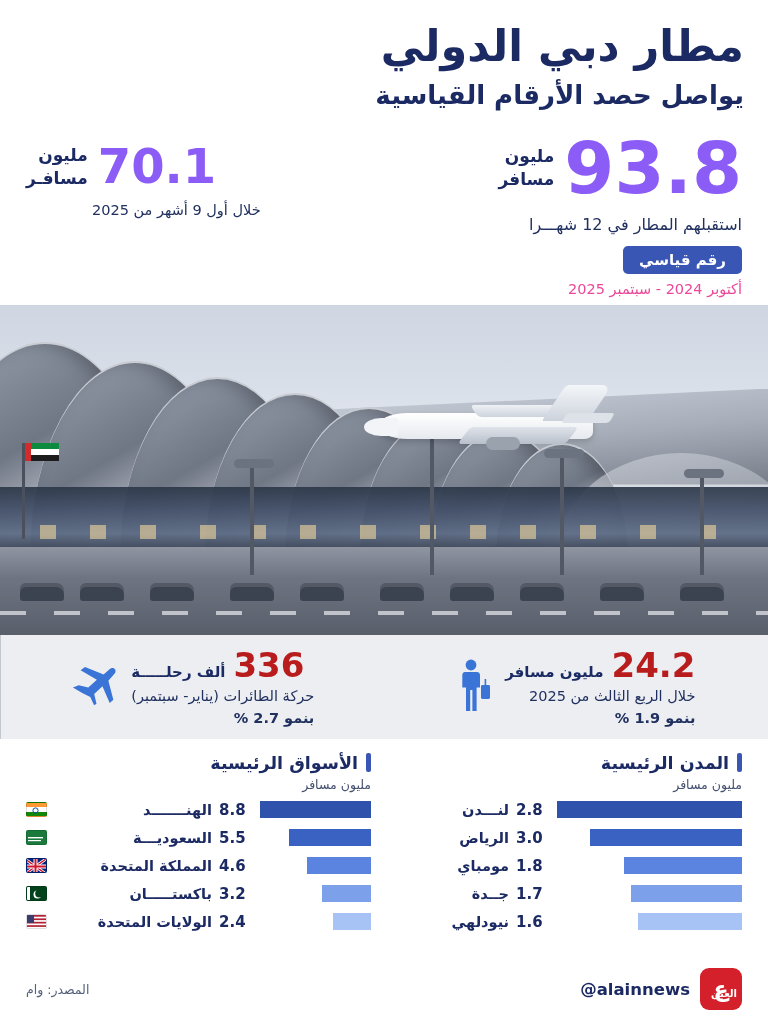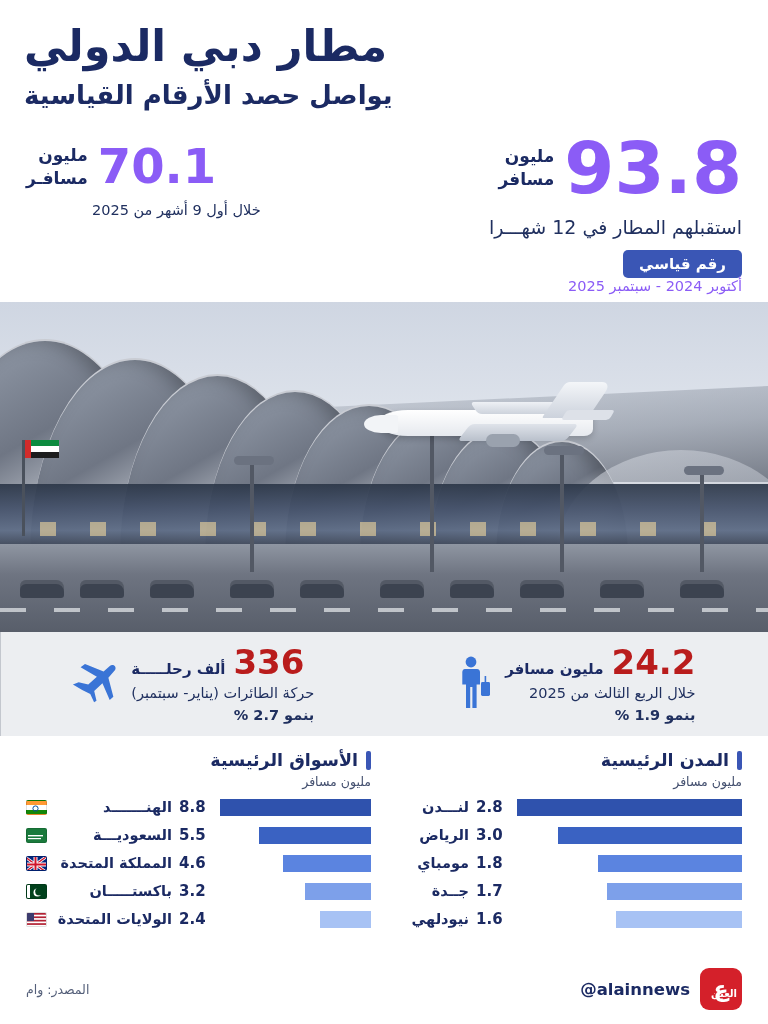--- a/index.html
+++ b/index.html
@@ -5,21 +5,21 @@
   * { box-sizing: border-box; margin: 0; padding: 0; }
   html, body {
     width: 768px; height: 1024px;
     font-family: "DejaVu Sans", "Liberation Sans", sans-serif;
     background: #ffffff;
     overflow: hidden;
   }
   .page { position: relative; width: 768px; height: 1024px; background:#fff; }
 
   
-  .header { padding: 22px 24px 10px; text-align: left; }
+  .header { padding: 22px 24px 10px; text-align: right; }
   .title {
     font-size: 43px; font-weight: bold; color: #1b2a63; line-height: 1.12;
     letter-spacing: -0.5px;
   }
   .subtitle {
     font-size: 26px; font-weight: bold; color: #1b2a63; margin-top: 10px;
   }
 
   
   .topstats {
@@ -32,29 +32,29 @@
   .bignum-row { display: flex; align-items: center; justify-content: flex-start; gap: 10px; }
   .bignum {
     font-size: 72px; font-weight: bold; color: #8b5cf6; line-height: 0.95;
   }
   .bignum.small { font-size: 48px; }
   .unit {
     font-size: 17px; font-weight: bold; color: #1b2a63; line-height: 1.35;
     text-align: right;
   }
   .stat-desc {
-    font-size: 19px; color: #20305f; margin-top: 10px; line-height: 1.5;
+    font-size: 16px; color: #20305f; margin-top: 10px; line-height: 1.5;
     font-weight: normal;
   }
   .badge {
     display: inline-block; background: #3a56b5; color: #fff;
     font-size: 15px; font-weight: bold; padding: 5px 16px; border-radius: 5px;
     margin-top: 9px;
   }
-  .stat-date { font-size: 14.5px; color: #8b5cf6; margin-top: 0; }
+  .stat-date { font-size: 14.5px; color: #ec4899; margin-top: 7px; }
 
   .stat-secondary .bignum-row { justify-content: flex-end; }
   .stat-secondary .stat-desc { text-align: center; font-size: 14.5px; }
 
   
   .photo { position: relative; width: 768px; height: 330px; overflow: hidden; }
   .sky {
     position:absolute; inset:0;
     background: linear-gradient(#cfd6e2 0%, #dfe4ec 38%, #e7e9ef 55%, #aab3c2 100%);
   }
@@ -182,21 +182,21 @@
   .chart-unit { font-size: 12.5px; color:#44506f; text-align: right; margin: 4px 0 6px; }
   .row {
     display:flex; align-items:center; gap: 7px; height: 24px; margin-bottom: 4px;
   }
   .row .flag-ico {
     width: 21px; height: 15px; flex: 0 0 auto; border-radius: 2px; overflow:hidden;
     border: 1px solid rgba(0,0,0,.12); position: relative;
   }
   .row .lbl {
     font-size: 14.5px; font-weight: bold; color:#1b2a63; white-space: nowrap;
-    flex: 0 0 auto; text-align: right;
+    flex: 0 0 auto; text-align: right; margin-left: 40px;
   }
   .row .val {
     font-size: 15px; font-weight: bold; color:#1b2a63; flex: 0 0 auto; width: 34px;
     text-align: left;
   }
   .row .track { flex: 1 1 auto; height: 17px; position: relative; }
   .row .fill {
     position:absolute; right: 0; top: 0; height: 17px; border-radius: 0;
     background: #2f52ad;
   }

